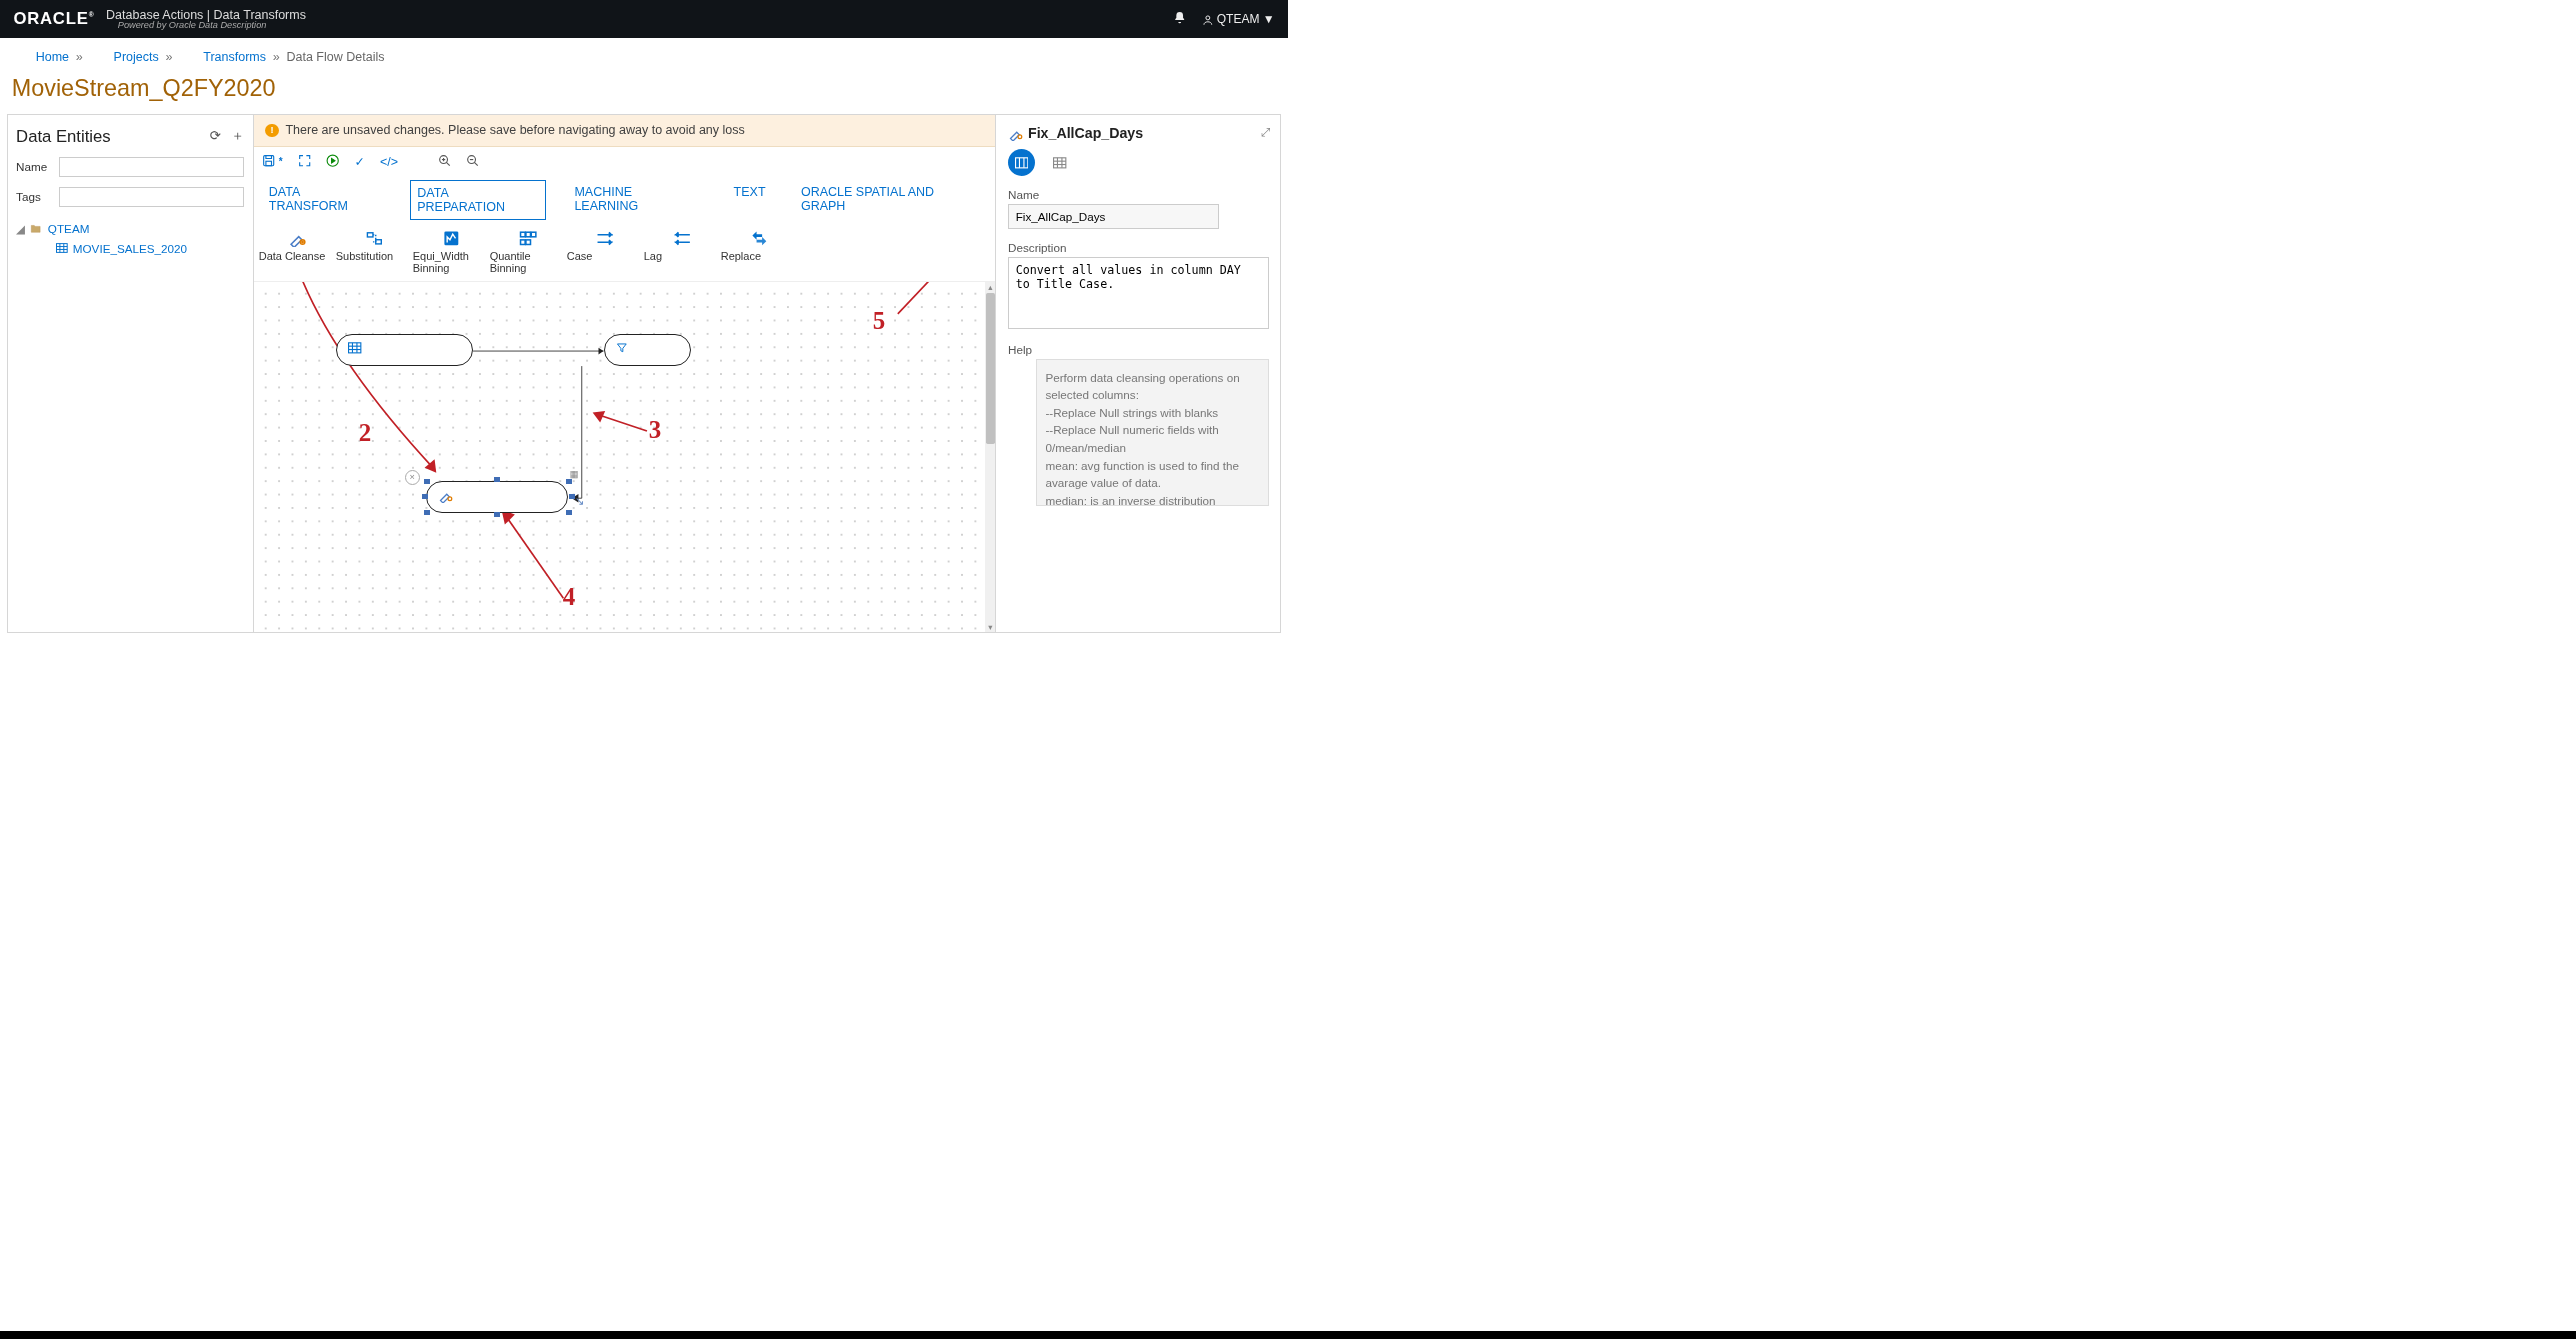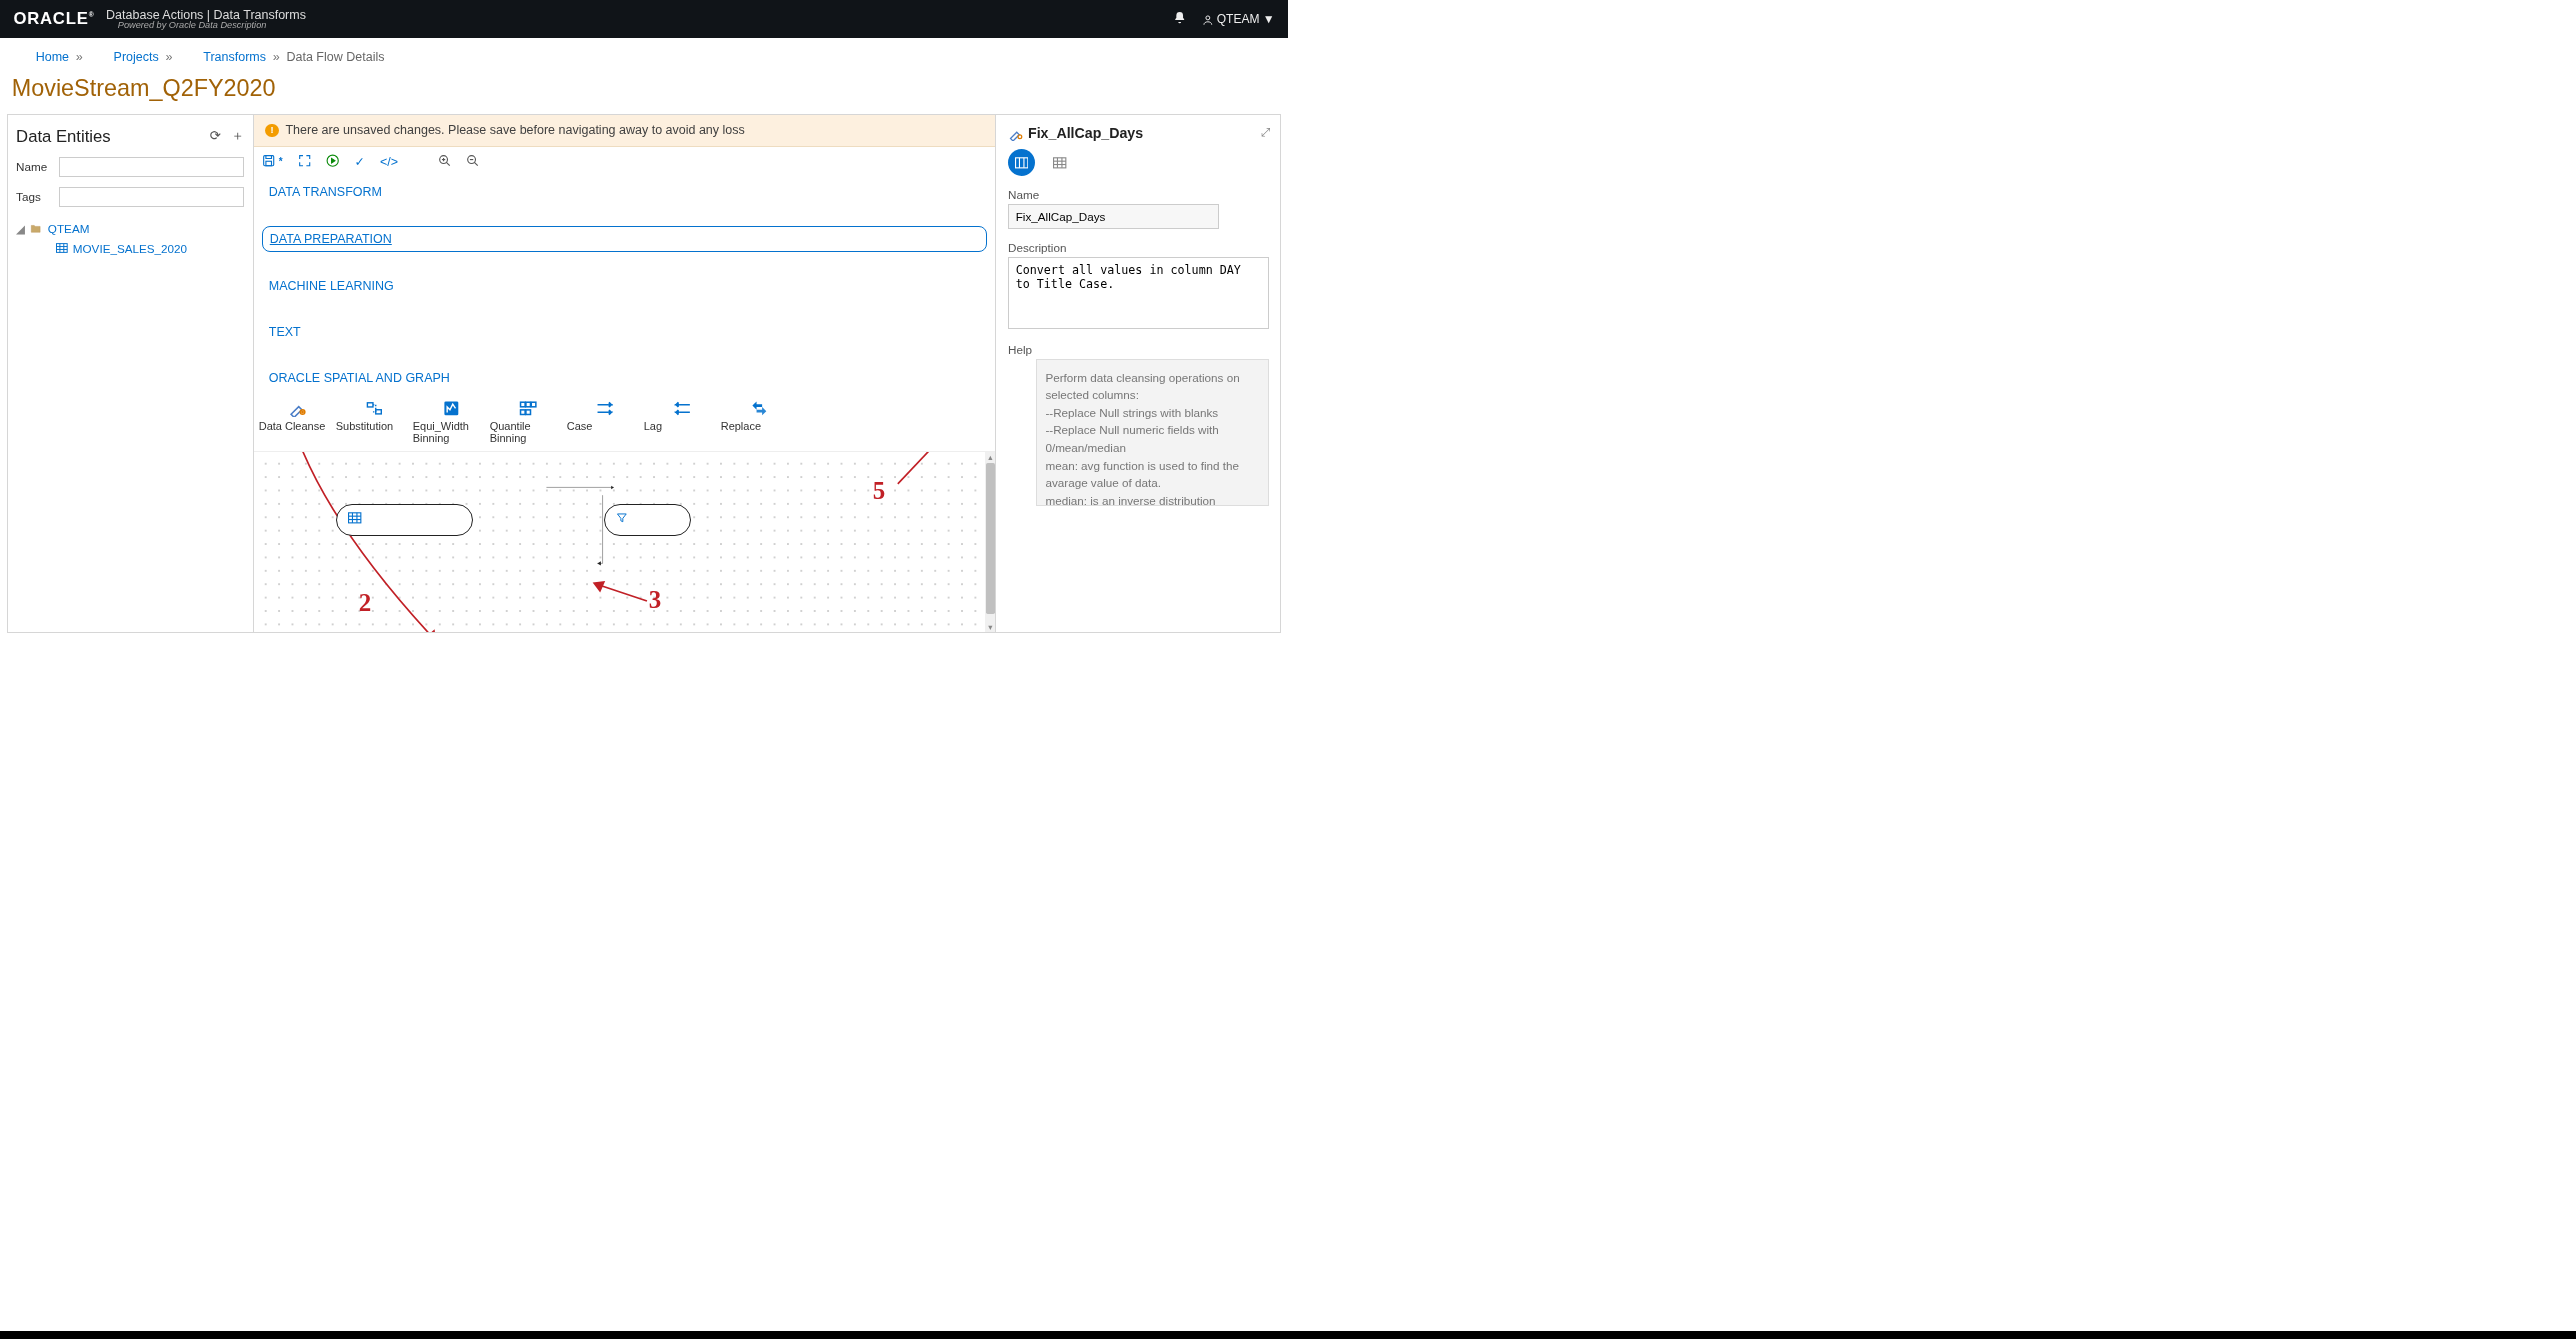--- a/index.html
+++ b/index.html
@@ -45,23 +45,23 @@
   .center-panel { flex: 1; position: relative; display: flex; flex-direction: column; border-right: 0.8px solid #d6d6d6; }
   .warn-bar { background: #fdf0df; border-bottom: 0.8px solid #eedcc0; padding: 8.4px 11.7px; color: #404040; font-size: 12.5px; display: flex; align-items: center; }
   .warn-bar .warn-icon { color: #e28b00; margin-right: 6.7px; background:#f39c00; border-radius:50%; width:13.4px; height:13.4px; display:inline-flex; align-items:center; justify-content:center; color:#fff; font-size:9.2px; font-weight:bold; }
 
   .toolbar { padding: 6.7px 8.4px; display: flex; align-items: center; gap: 15px; color: #3a6ea5; }
   .toolbar .tb-item { cursor: pointer; font-size: 12.5px; color: #555; }
   .toolbar .tb-save { color:#0572ce; font-weight:bold; }
   .toolbar .tb-run { color: #0a8a0a; }
   .toolbar .asterisk { color:#0572ce; font-weight: bold; margin-left:-11.7px; font-size:10px; vertical-align: top; }
 
-  .category-tabs { display: flex; gap: 22px; padding: 3.3px 8.4px 5px; font-size: 12.5px; font-weight: 500; flex-direction: column; }
+  .category-tabs { display: flex; gap: 22px; padding: 3.3px 8.4px 5px; font-size: 12.5px; font-weight: 500; }
   .category-tabs .cat { color: #0572ce; cursor: pointer; padding: 5px 6.7px; }
-  .category-tabs .cat.active { border: 0.8px solid #0572ce; border-radius: 8px; text-decoration: underline; }
+  .category-tabs .cat.active { border: 0.8px solid #0572ce; border-radius: 0; }
 
   .component-strip { display: flex; padding: 3.3px 5px 6.7px; border-bottom: 0.8px solid #eee; }
   .component { width: 77px; color: #333; font-size: 11px; cursor: grab; }
   .component .ico { height: 20px; display: flex; align-items: center; justify-content: center; margin-bottom: 1.7px; color: #e07c00; font-size: 15px; }
   .component .ico.blue { color: #0572ce; }
 
   .canvas { flex: 1; position: relative; background-image: radial-gradient(#d0d0d0 0.8px, transparent 0.8px); background-size: 13.4px 13.4px; background-position: 5px 5px; background-color: #fff; overflow: hidden; }
   .canvas .vscroll { position: absolute; right: 0; top: 0; bottom: 0; width: 10px; background: #f0f0f0; }
   .canvas .vscroll .thumb { position: absolute; left: 0.8px; right: 0.8px; top: 11.7px; height: 151px; background: #c0c0c0; border-radius: 1.7px; }
   .canvas .vscroll .arrow { position: absolute; left: 0; right: 0; text-align: center; font-size: 8.4px; color: #888; }

